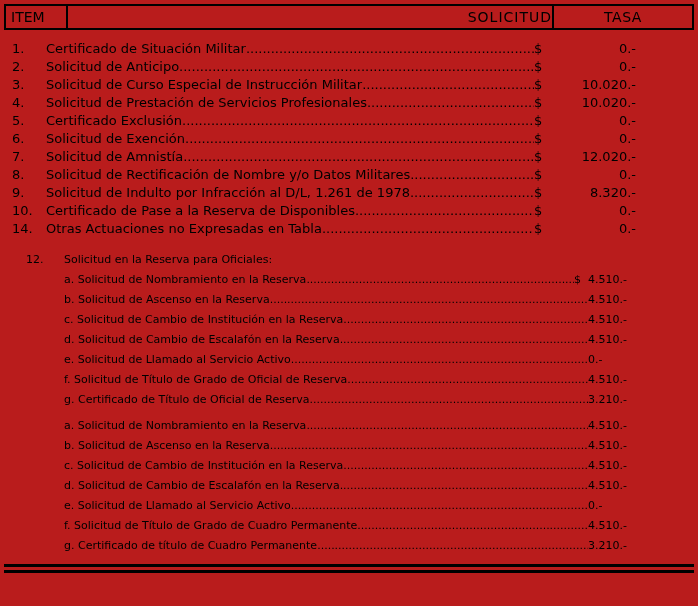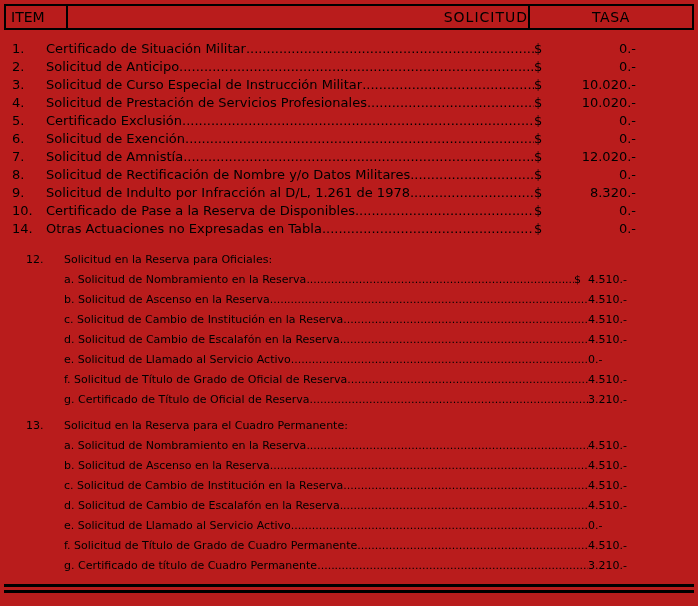--- a/index.html
+++ b/index.html
@@ -35,21 +35,21 @@
     padding-left: 5px;
   }
   .th-sol {
     flex: 1;
     display: flex;
     align-items: center;
     justify-content: flex-end;
     letter-spacing: 1px;
   }
   .th-tasa {
-    width: 166px;
+    width: 142px;
     border-left: 2px solid #000;
     border-right: 2px solid #000;
     display: flex;
     align-items: center;
     justify-content: center;
     letter-spacing: 0.5px;
   }
 
   
   .rows-main { padding-top: 10px; font-size: 13px; }
@@ -255,24 +255,20 @@
         </div>
         <div class="row gitem">
           <span class="labelwrap">
             <span class="label">g. Certificado de Título de Oficial de Reserva</span>
             <span class="leader">....................................................................................................................................................................................................................................................................</span>
           </span>
           <span class="val">3.210.-</span>
         </div>
       </div>
       <div class="group">
-        <div class="row gheader">
-          <span class="gnum">13.</span>
-          <span class="gtitle">Solicitud en la Reserva para el Cuadro Permanente:</span>
-        </div>
         <div class="row gitem">
           <span class="labelwrap">
             <span class="label">a. Solicitud de Nombramiento en la Reserva</span>
             <span class="leader">....................................................................................................................................................................................................................................................................</span>
           </span>
           <span class="val">4.510.-</span>
         </div>
         <div class="row gitem">
           <span class="labelwrap">
             <span class="label">b. Solicitud de Ascenso en la Reserva</span>

